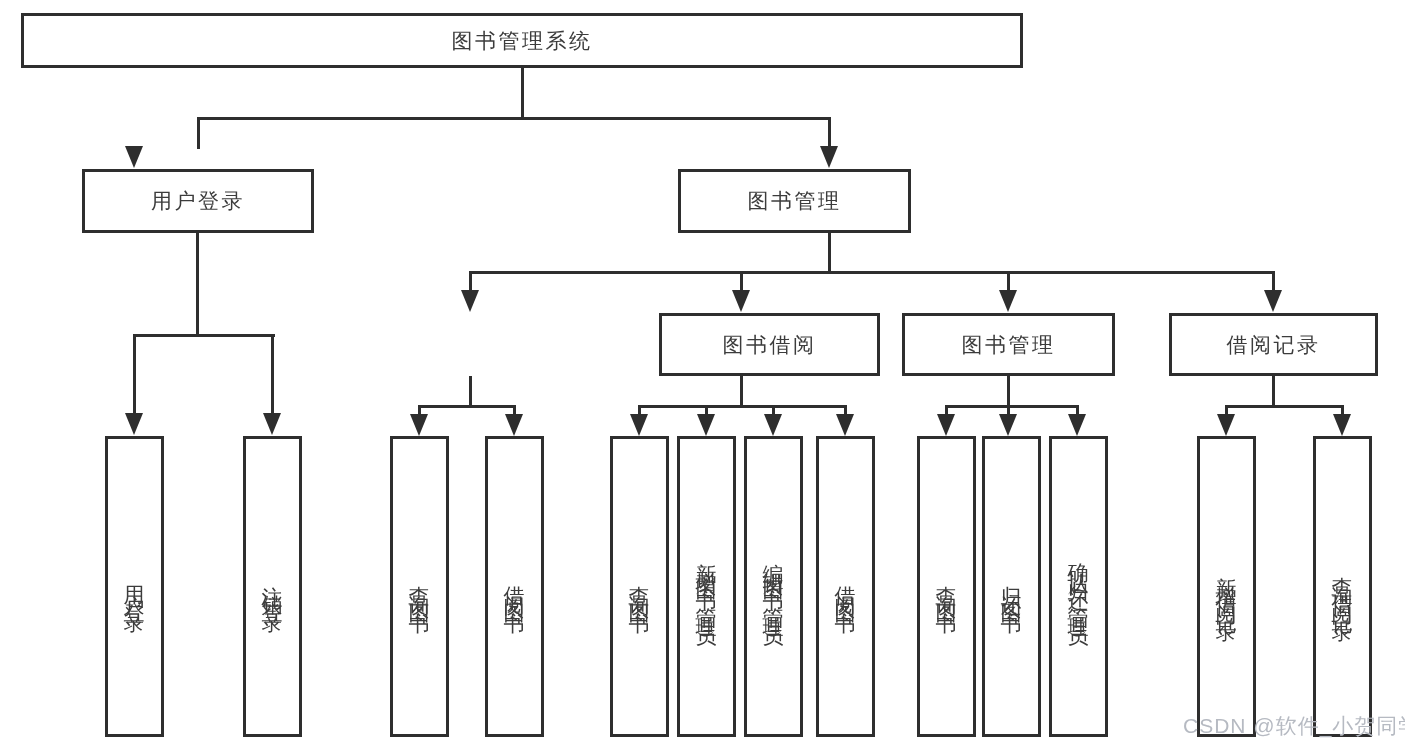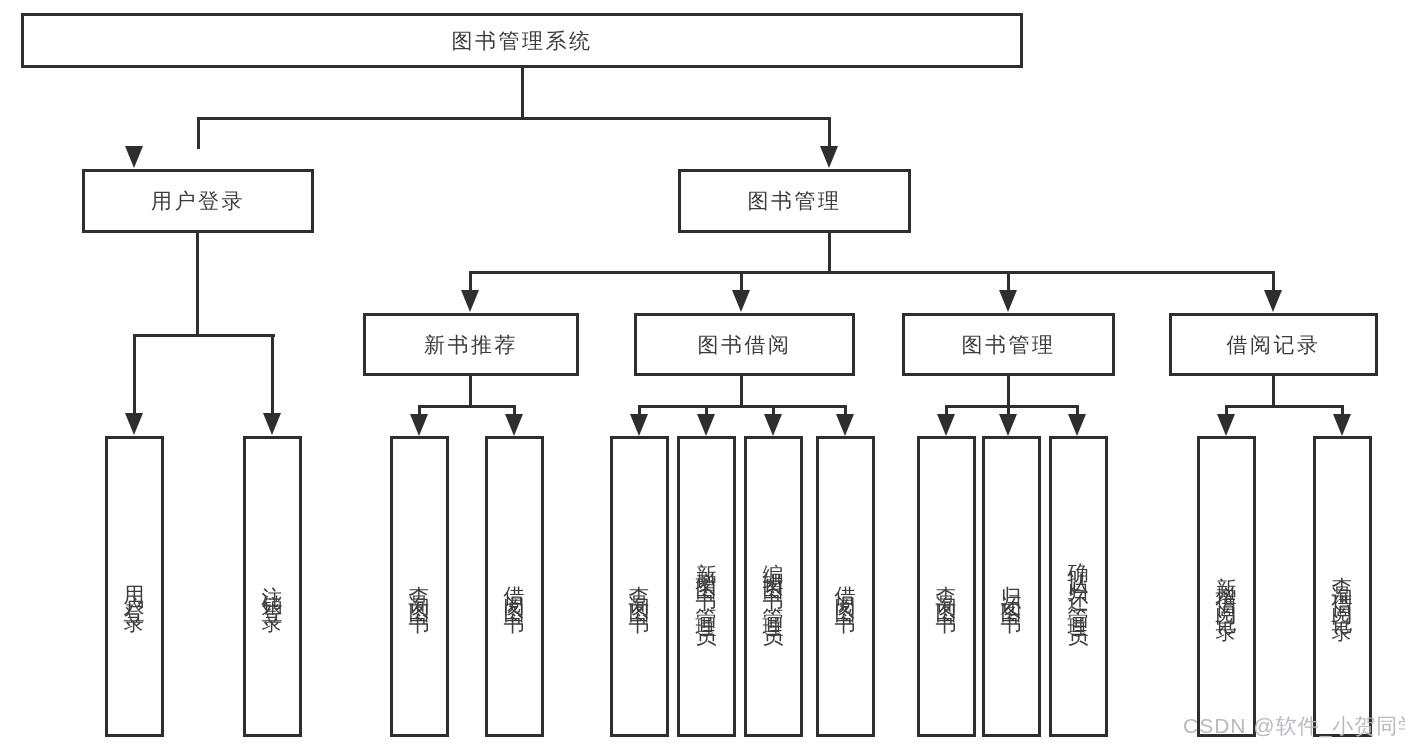--- a/index.html
+++ b/index.html
@@ -62,24 +62,21 @@
   <div class="ln" style="left:469px;top:271px;width:806px;height:3px"></div>
   <div class="ln" style="left:469px;top:271px;width:3px;height:22px"></div>
   <div class="arw" style="left:461px;top:290px"></div>
   <div class="ln" style="left:740px;top:271px;width:3px;height:22px"></div>
   <div class="arw" style="left:732px;top:290px"></div>
   <div class="ln" style="left:1007px;top:271px;width:3px;height:22px"></div>
   <div class="arw" style="left:999px;top:290px"></div>
   <div class="ln" style="left:1272px;top:271px;width:3px;height:22px"></div>
   <div class="arw" style="left:1264px;top:290px"></div>
 
-  <div class="bx" style="left:363px;top:313px;width:216px;height:63px">
-    <span class="lab">新书推荐</span>
-  </div>
-  <div class="bx" style="left:634px;top:313px;width:221px;height:63px">
+  <div class="bx" style="left:659px;top:313px;width:221px;height:63px">
     <span class="lab">图书借阅</span>
   </div>
   <div class="bx" style="left:902px;top:313px;width:213px;height:63px">
     <span class="lab">图书管理</span>
   </div>
   <div class="bx" style="left:1169px;top:313px;width:209px;height:63px">
     <span class="lab">借阅记录</span>
   </div>
 
   <div class="ln" style="left:469px;top:376px;width:3px;height:32px"></div>

